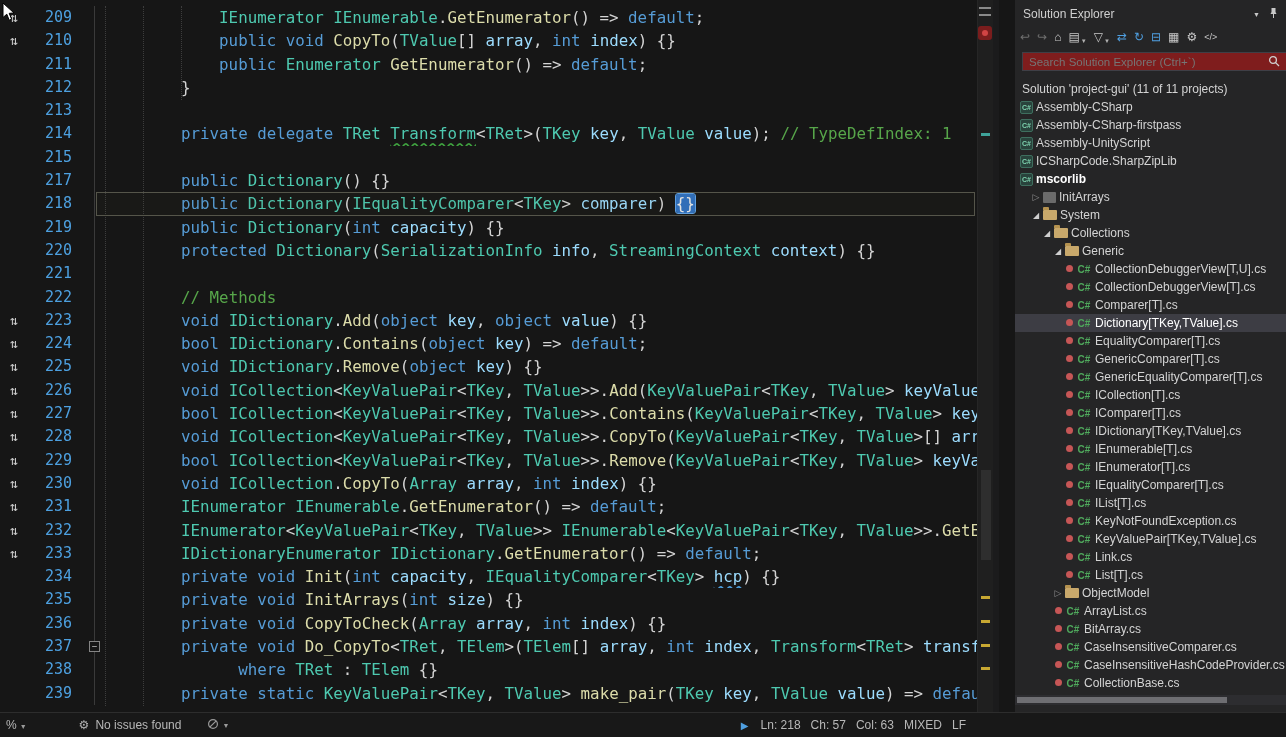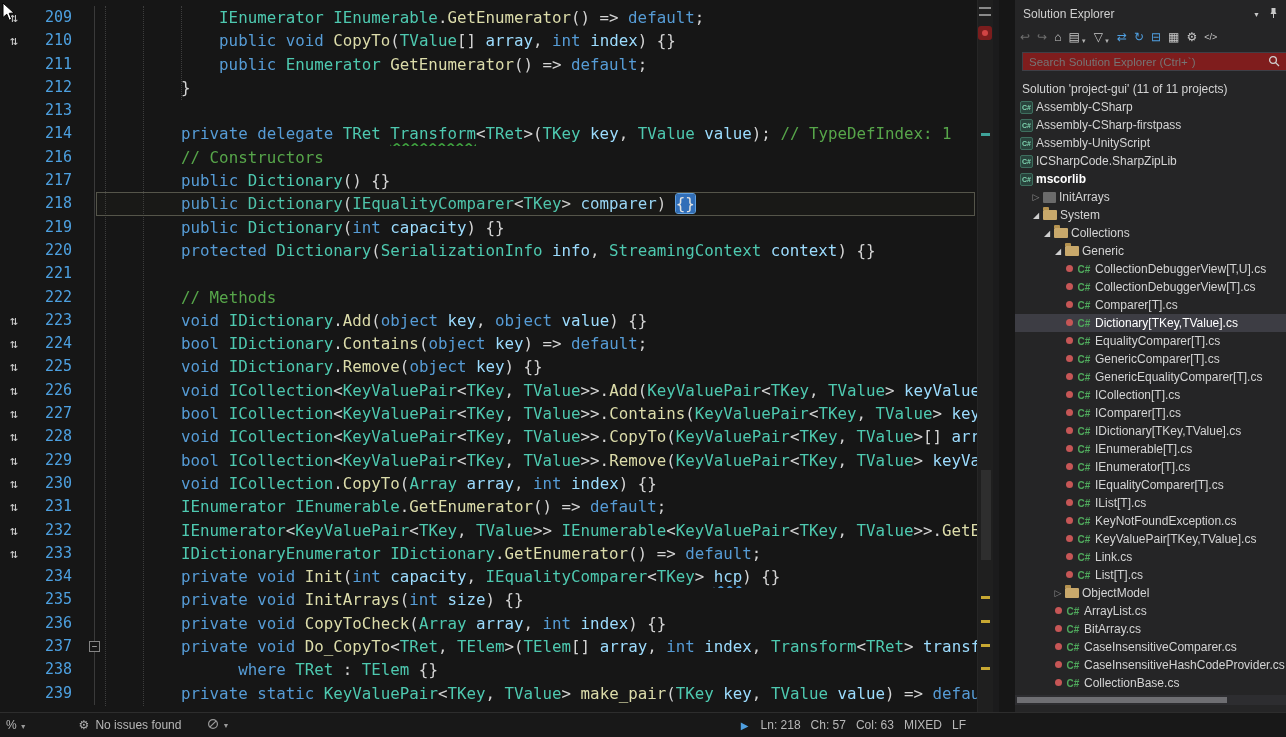--- a/index.html
+++ b/index.html
@@ -105,21 +105,21 @@
       <div class="guide" style="left:143px;top:6px;height:700px;"></div>
       <div class="guide" style="left:181px;top:6px;height:94px;"></div>
     </div>
     <div class="code-rows" id="rows">
         <div class="row"><div class="g">⇅</div><div class="ln">209</div><div class="fold"></div><div class="code"><span style="display: inline-block; width: 114.12px;"></span><span class="tok-t">IEnumerator</span><span class="tok-p"> </span><span class="tok-t">IEnumerable</span><span class="tok-p">.</span><span class="tok-m">GetEnumerator</span><span class="tok-p">() =&gt; </span><span class="tok-k">default</span><span class="tok-p">;</span></div></div>
         <div class="row"><div class="g">⇅</div><div class="ln">210</div><div class="fold"></div><div class="code"><span style="display: inline-block; width: 114.12px;"></span><span class="tok-k">public</span><span class="tok-p"> </span><span class="tok-k">void</span><span class="tok-p"> </span><span class="tok-m">CopyTo</span><span class="tok-p">(</span><span class="tok-t">TValue</span><span class="tok-p">[] </span><span class="tok-v">array</span><span class="tok-p">, </span><span class="tok-k">int</span><span class="tok-p"> </span><span class="tok-v">index</span><span class="tok-p">) {}</span></div></div>
         <div class="row"><div class="g"></div><div class="ln">211</div><div class="fold"></div><div class="code"><span style="display: inline-block; width: 114.12px;"></span><span class="tok-k">public</span><span class="tok-p"> </span><span class="tok-t">Enumerator</span><span class="tok-p"> </span><span class="tok-m">GetEnumerator</span><span class="tok-p">() =&gt; </span><span class="tok-k">default</span><span class="tok-p">;</span></div></div>
         <div class="row"><div class="g"></div><div class="ln">212</div><div class="fold"></div><div class="code"><span style="display: inline-block; width: 76.08px;"></span><span class="tok-p">}</span></div></div>
         <div class="row"><div class="g"></div><div class="ln">213</div><div class="fold"></div><div class="code"></div></div>
         <div class="row"><div class="g"></div><div class="ln">214</div><div class="fold"></div><div class="code"><span style="display: inline-block; width: 76.08px;"></span><span class="tok-k">private</span><span class="tok-p"> </span><span class="tok-k">delegate</span><span class="tok-p"> </span><span class="tok-t">TRet</span><span class="tok-p"> </span><span class="tok-t sq-g">Transform</span><span class="tok-p">&lt;</span><span class="tok-t">TRet</span><span class="tok-p">&gt;(</span><span class="tok-t">TKey</span><span class="tok-p"> </span><span class="tok-v">key</span><span class="tok-p">, </span><span class="tok-t">TValue</span><span class="tok-p"> </span><span class="tok-v">value</span><span class="tok-p">); </span><span class="tok-c">// TypeDefIndex: 1</span></div></div>
-        <div class="row"><div class="g"></div><div class="ln">216</div><div class="fold"></div><div class="code"><span style="display: inline-block; width: 76.08px;"></span><span class="tok-c">// Constructors</span></div></div>
+        <div class="row"><div class="g"></div><div class="ln">215</div><div class="fold"></div><div class="code"></div></div>
         <div class="row"><div class="g"></div><div class="ln">217</div><div class="fold"></div><div class="code"><span style="display: inline-block; width: 76.08px;"></span><span class="tok-k">public</span><span class="tok-p"> </span><span class="tok-t">Dictionary</span><span class="tok-p">() {}</span></div></div>
         <div class="row cur-line"><div class="g"></div><div class="ln">218</div><div class="fold"></div><div class="code"><span style="display: inline-block; width: 76.08px;"></span><span class="tok-k">public</span><span class="tok-p"> </span><span class="tok-t">Dictionary</span><span class="tok-p">(</span><span class="tok-t">IEqualityComparer</span><span class="tok-p">&lt;</span><span class="tok-t">TKey</span><span class="tok-p">&gt; </span><span class="tok-v">comparer</span><span class="tok-p">) </span><span class="tok-p sel-tok">{}</span></div></div>
         <div class="row"><div class="g"></div><div class="ln">219</div><div class="fold"></div><div class="code"><span style="display: inline-block; width: 76.08px;"></span><span class="tok-k">public</span><span class="tok-p"> </span><span class="tok-t">Dictionary</span><span class="tok-p">(</span><span class="tok-k">int</span><span class="tok-p"> </span><span class="tok-v">capacity</span><span class="tok-p">) {}</span></div></div>
         <div class="row"><div class="g"></div><div class="ln">220</div><div class="fold"></div><div class="code"><span style="display: inline-block; width: 76.08px;"></span><span class="tok-k">protected</span><span class="tok-p"> </span><span class="tok-t">Dictionary</span><span class="tok-p">(</span><span class="tok-t">SerializationInfo</span><span class="tok-p"> </span><span class="tok-v">info</span><span class="tok-p">, </span><span class="tok-t">StreamingContext</span><span class="tok-p"> </span><span class="tok-v">context</span><span class="tok-p">) {}</span></div></div>
         <div class="row"><div class="g"></div><div class="ln">221</div><div class="fold"></div><div class="code"></div></div>
         <div class="row"><div class="g"></div><div class="ln">222</div><div class="fold"></div><div class="code"><span style="display: inline-block; width: 76.08px;"></span><span class="tok-c">// Methods</span></div></div>
         <div class="row"><div class="g">⇅</div><div class="ln">223</div><div class="fold"></div><div class="code"><span style="display: inline-block; width: 76.08px;"></span><span class="tok-k">void</span><span class="tok-p"> </span><span class="tok-t">IDictionary</span><span class="tok-p">.</span><span class="tok-m">Add</span><span class="tok-p">(</span><span class="tok-k">object</span><span class="tok-p"> </span><span class="tok-v">key</span><span class="tok-p">, </span><span class="tok-k">object</span><span class="tok-p"> </span><span class="tok-v">value</span><span class="tok-p">) {}</span></div></div>
         <div class="row"><div class="g">⇅</div><div class="ln">224</div><div class="fold"></div><div class="code"><span style="display: inline-block; width: 76.08px;"></span><span class="tok-k">bool</span><span class="tok-p"> </span><span class="tok-t">IDictionary</span><span class="tok-p">.</span><span class="tok-m">Contains</span><span class="tok-p">(</span><span class="tok-k">object</span><span class="tok-p"> </span><span class="tok-v">key</span><span class="tok-p">) =&gt; </span><span class="tok-k">default</span><span class="tok-p">;</span></div></div>
         <div class="row"><div class="g">⇅</div><div class="ln">225</div><div class="fold"></div><div class="code"><span style="display: inline-block; width: 76.08px;"></span><span class="tok-k">void</span><span class="tok-p"> </span><span class="tok-t">IDictionary</span><span class="tok-p">.</span><span class="tok-m">Remove</span><span class="tok-p">(</span><span class="tok-k">object</span><span class="tok-p"> </span><span class="tok-v">key</span><span class="tok-p">) {}</span></div></div>
         <div class="row"><div class="g">⇅</div><div class="ln">226</div><div class="fold"></div><div class="code"><span style="display: inline-block; width: 76.08px;"></span><span class="tok-k">void</span><span class="tok-p"> </span><span class="tok-t">ICollection</span><span class="tok-p">&lt;</span><span class="tok-t">KeyValuePair</span><span class="tok-p">&lt;</span><span class="tok-t">TKey</span><span class="tok-p">, </span><span class="tok-t">TValue</span><span class="tok-p">&gt;&gt;.</span><span class="tok-m">Add</span><span class="tok-p">(</span><span class="tok-t">KeyValuePair</span><span class="tok-p">&lt;</span><span class="tok-t">TKey</span><span class="tok-p">, </span><span class="tok-t">TValue</span><span class="tok-p">&gt; </span><span class="tok-v">keyValuePair</span></div></div>

